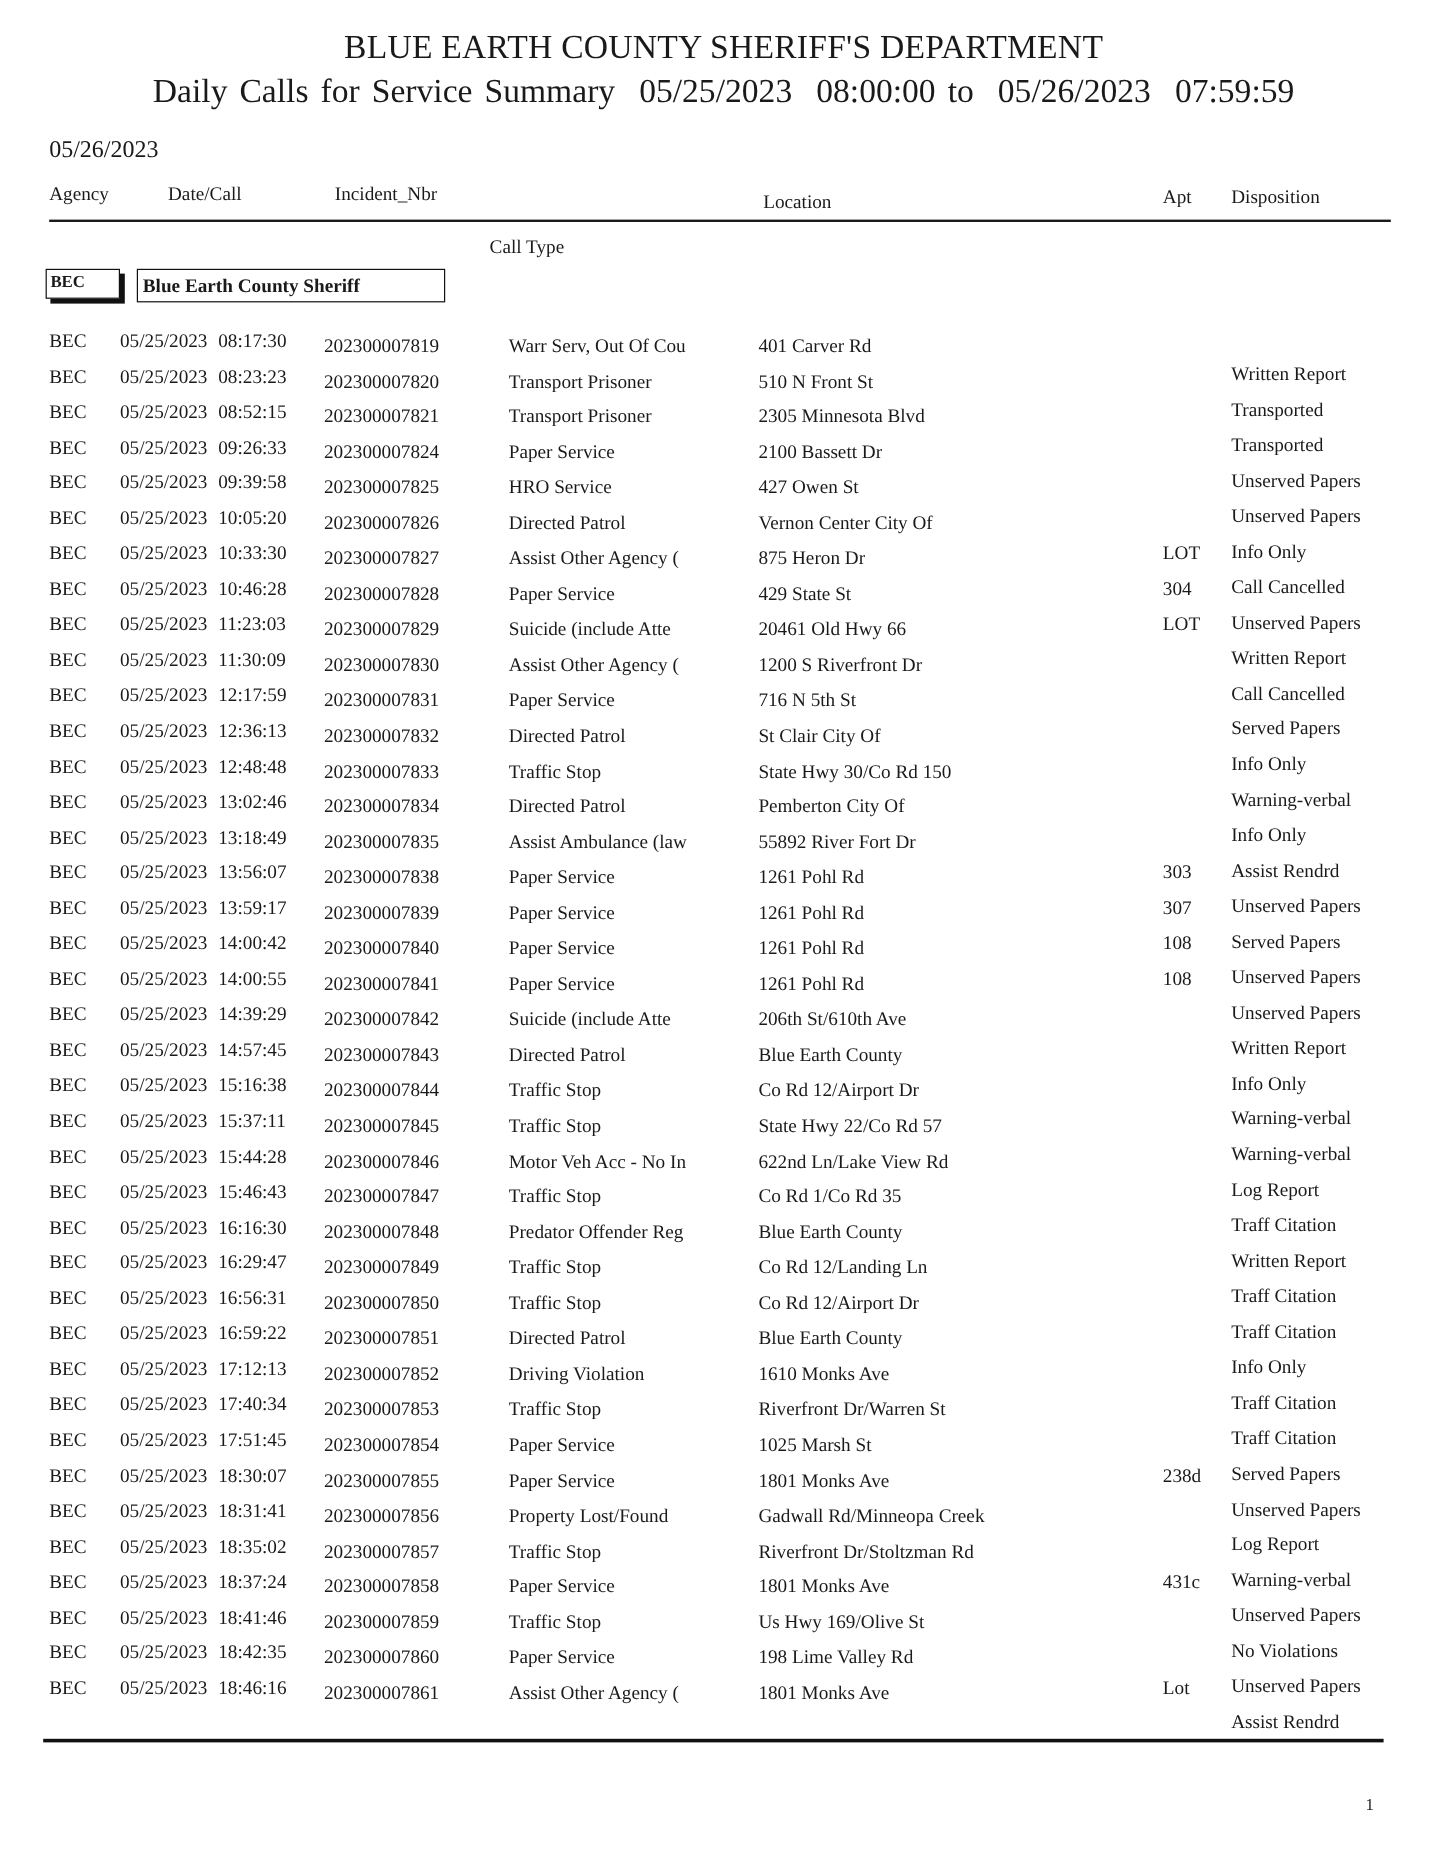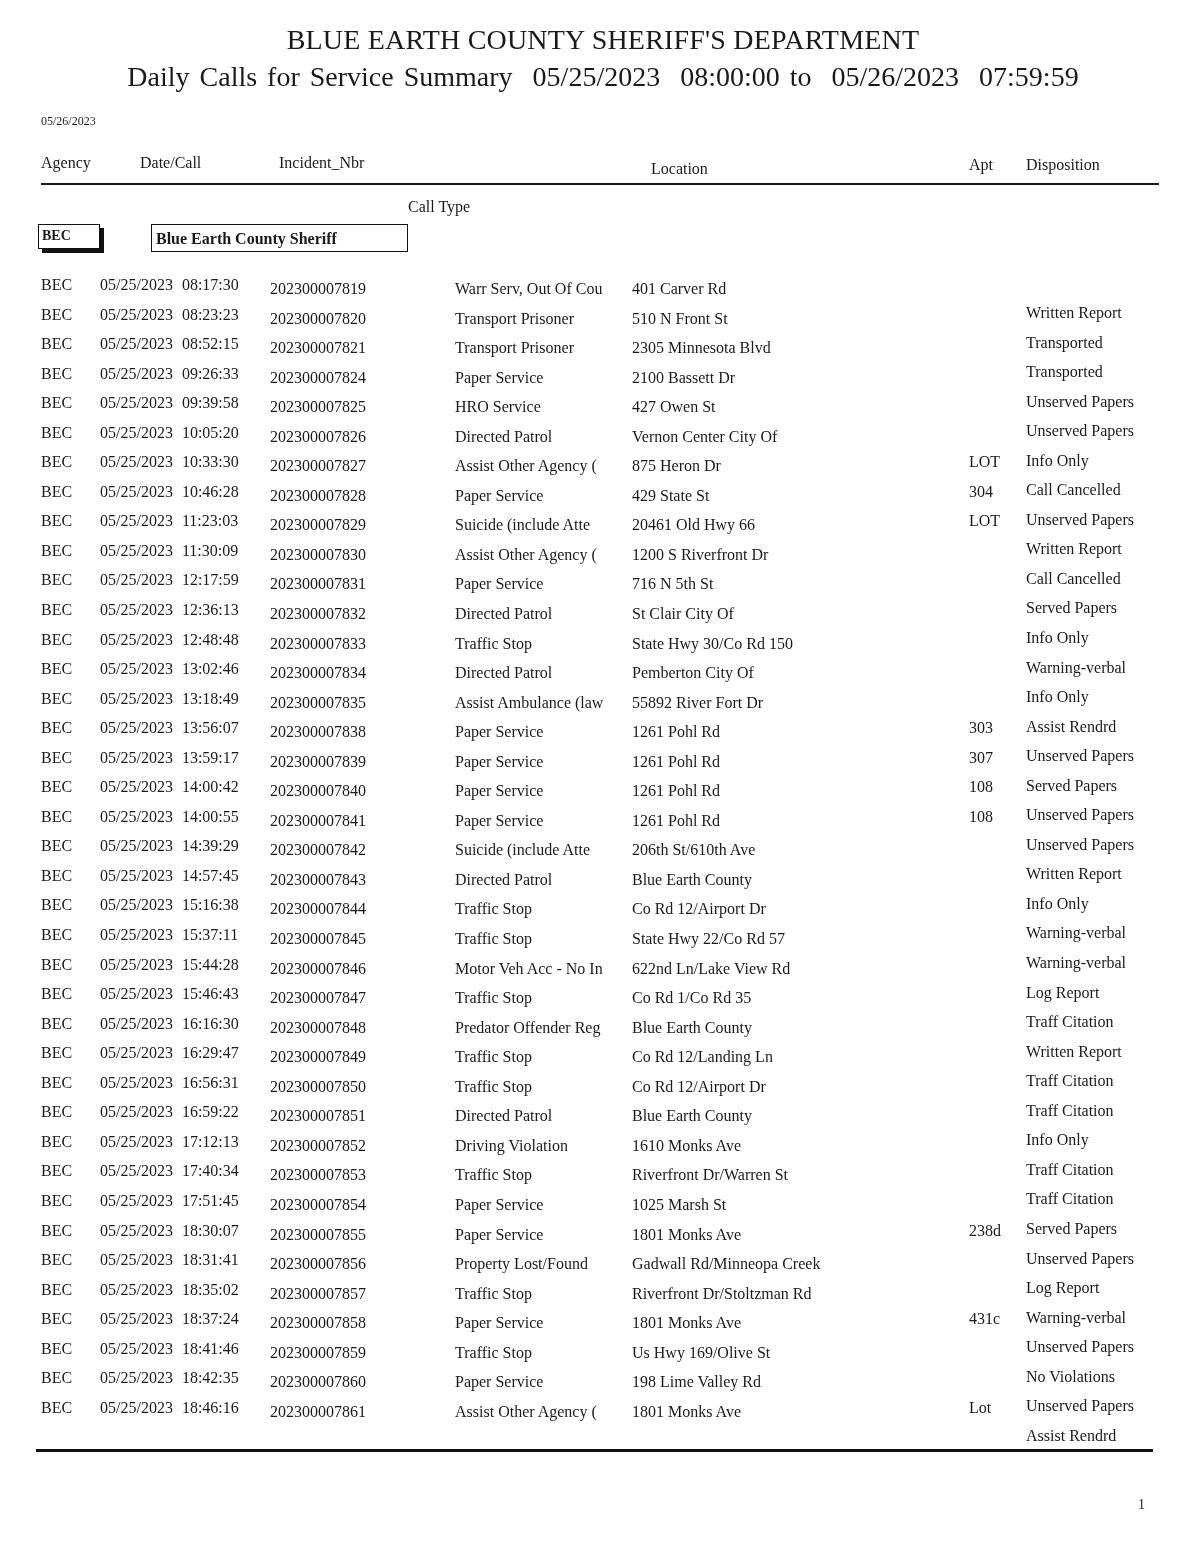--- a/index.html
+++ b/index.html
@@ -1,50 +1,50 @@
 <!DOCTYPE html>
 <html><head>
 <meta charset="utf-8">
 <style>
   html, body { margin:0; padding:0; background:#ffffff; }
   body { width:1200px; height:1554px; position:relative; font-family:"Liberation Serif","DejaVu Serif",serif; color:#1a1a1a; overflow:hidden; }
   .title1 { position:absolute; top:24px; left:0; width:1206px; text-align:center; font-size:28px; letter-spacing:0.2px; }
   .title2 { position:absolute; top:61px; left:0; width:1206px; text-align:center; font-size:28px; word-spacing:3px; }
   .title2 span { white-space:pre; }
-  .print-date { position:absolute; top:114px; left:41px; font-size:12px; }
+  .print-date { position:absolute; top:114px; left:41px; font-size:20px; }
   .hdr { position:absolute; font-weight:normal; font-size:16px; }
   .hdr-rule { position:absolute; top:183px; left:41px; width:1118px; height:2px; background:#1a1a1a; }
   .agency-code-box { position:absolute; top:224px; left:38px; width:62px; height:25px; border:1.5px solid #111; background:#fff; box-shadow:4px 4px 0 #111; font-weight:bold; font-size:14px; box-sizing:border-box; padding:3px 0 0 3px; }
-  .agency-name-box { position:absolute; top:224px; left:114px; width:257px; height:28px; border:1.5px solid #111; box-sizing:border-box; font-weight:bold; font-size:16px; padding:5px 0 0 4px;margin-left:37px; }
+  .agency-name-box { position:absolute; top:224px; left:114px; width:257px; height:28px; border:1.5px solid #111; box-sizing:border-box; font-weight:bold; font-size:16px; padding:5px 0 0 4px; }
   .rows { position:absolute; top:275px; left:0; width:1200px; }
   .row { position:relative; height:29.55px; font-size:16px; }
   .row span { position:absolute; white-space:nowrap; }
   .c-agency { left:41px; top:1px; }
   .c-dt { left:100px; top:1px; word-spacing:5px; }
   .c-inc { left:270px; top:5px;text-align:right; }
-  .c-type { left:424px; top:5px;margin-left:31px; }
+  .c-type { left:424px; top:5px; }
   .c-loc { left:632px; top:5px; }
   .c-apt { left:969px; top:1px; }
   .c-disp { left:1026px; top:1px;margin-top:28px; }
   .footer-rule { position:absolute; top:1449px; left:36px; width:1117px; height:3px; background:#111; }
   .page-num { position:absolute; top:1497px; left:1138px; font-size:14px; }
 </style>
 </head>
 <body>
 
 <div class="title1">BLUE EARTH COUNTY SHERIFF'S DEPARTMENT</div>
 <div class="title2"><span>Daily Calls for Service Summary</span><span>  </span><span>05/25/2023  08:00:00</span><span> </span><span>to</span><span>  </span><span>05/26/2023  07:59:59</span></div>
 <div class="print-date">05/26/2023</div>
 
 <div>
   <span class="hdr" style="left:41px;top:154px;">Agency</span>
   <span class="hdr" style="left:140px;top:154px;">Date/Call</span>
   <span class="hdr" style="left:279px;top:154px;">Incident_Nbr</span>
   <span class="hdr" style="left:408px;top:154px;margin-top:44px;">Call Type</span>
-  <span class="hdr" style="left:651px;top:160px;">Location</span>
+  <span class="hdr" style="left:636px;top:160px;">Location</span>
   <span class="hdr" style="left:969px;top:156px;">Apt</span>
   <span class="hdr" style="left:1026px;top:156px;">Disposition</span>
 </div>
 <div class="hdr-rule"></div>
 
 <div class="agency-code-box">BEC</div>
 <div class="agency-name-box">Blue Earth County Sheriff</div>
 
 <div class="rows" id="rows">
     <div class="row">

